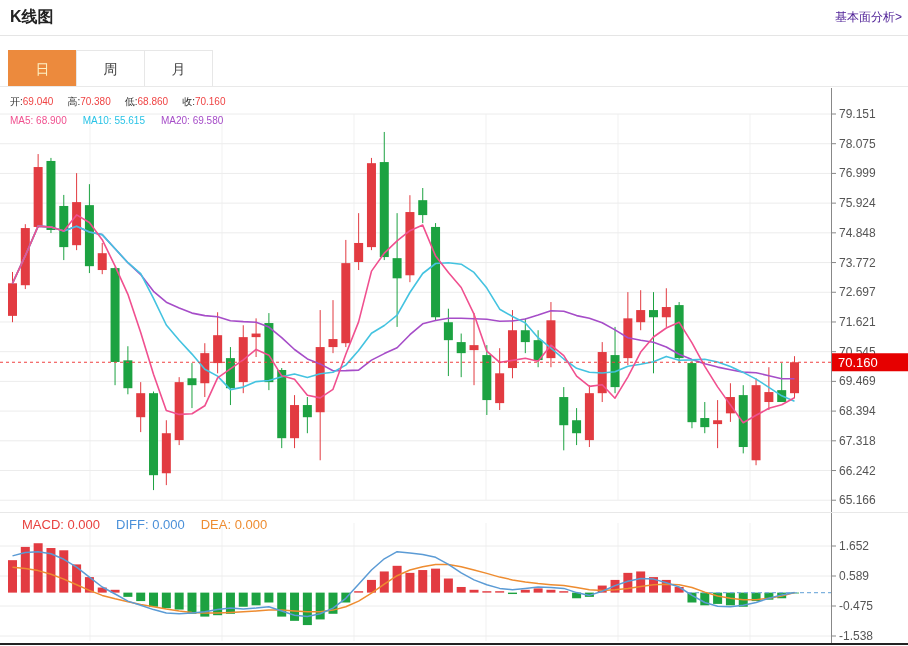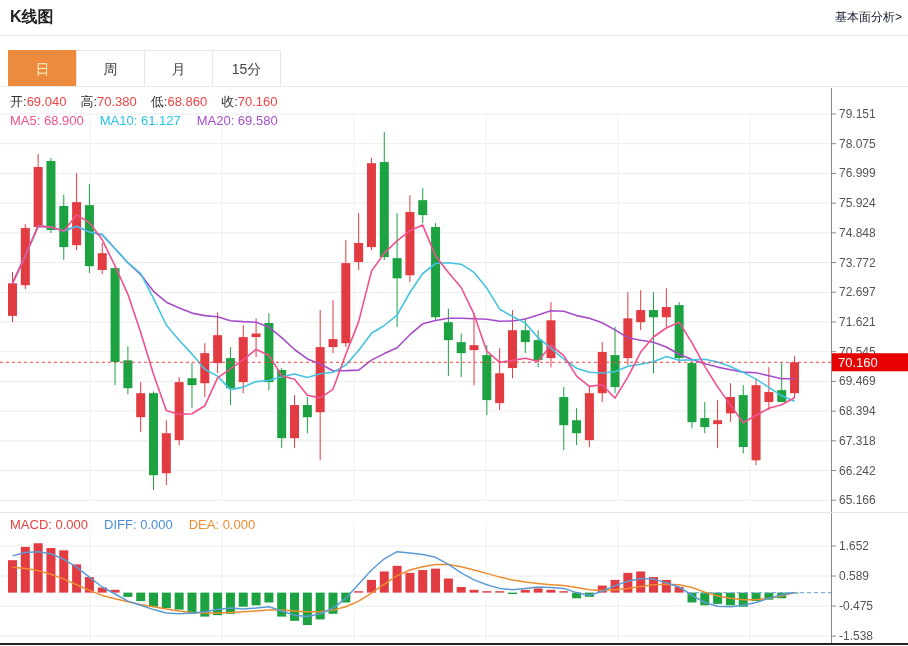--- a/index.html
+++ b/index.html
@@ -1,58 +1,57 @@
 <!DOCTYPE html>
 <html><head>
 <meta charset="utf-8">
 <style>
   html,body{margin:0;padding:0;background:#fff;}
   #app{position:relative;width:908px;height:646px;background:#fff;overflow:hidden;
        font-family:"Liberation Sans","DejaVu Sans",sans-serif;}
   
   .hdr{position:absolute;top:0;left:0;right:0;height:35px;border-bottom:1px solid #e5e5e5;}
   .hdr-title{position:absolute;left:10px;top:7px;font-size:16px;font-weight:bold;color:#222;}
-  .hdr-link{position:absolute;right:6px;top:9px;font-size:12px;color:#0f172a;cursor:pointer;text-decoration:none;}
+  .hdr-link{position:absolute;right:6px;top:9px;font-size:12px;color:#4c1d95;cursor:pointer;text-decoration:none;}
   
   .tabwrap{position:absolute;top:50px;left:0;right:0;height:36px;border-bottom:1px solid #e9e9e9;}
   .tabs{position:absolute;left:8px;top:0;display:flex;height:36px;}
   .tab{width:69px;height:36px;line-height:36px;text-align:center;font-size:14px;color:#444;
        background:#fff;border:1px solid #e7e7e7;border-bottom:none;margin-left:-1px;cursor:pointer;box-sizing:border-box;}
   .tab:first-child{margin-left:0;}
   .tab.sel{background:#ec8a3d;color:#fdf0c2;border-color:#ec8a3d;}
   
   .main-chart{position:absolute;top:88px;left:0;width:908px;height:424px;}
   .macd-sec{position:absolute;top:512px;left:0;width:908px;height:134px;border-top:1px solid #e8e8e8;}
   svg{display:block;}
   
-  .info{position:absolute;top:4px;left:10px;font-size:13px;}
+  .info{position:absolute;top:4px;left:10px;font-size:10px;}
   .info-row{height:19px;line-height:19px;white-space:nowrap;}
   .ohlc-item{margin-right:14px;color:#333;}
   .ohlc-item b{font-weight:normal;color:#ef4444;}
   .ma-item{margin-right:16px;}
-  .macd-info{position:absolute;top:4px;left:10px;font-size:13px;white-space:nowrap;}
+  .macd-info{position:absolute;top:4px;left:22px;font-size:13px;white-space:nowrap;}
   .macd-item{margin-right:16px;}
   .botline{position:absolute;left:0;right:0;bottom:1px;height:2px;background:#222;}
   text{font-family:"Liberation Sans","DejaVu Sans",sans-serif;}
 </style>
 </head>
 <body>
 
 <div id="app">
   <div class="hdr">
     <div class="hdr-title">K线图</div>
     <a class="hdr-link">基本面分析&gt;</a>
   </div>
 
   <div class="tabwrap">
     <div class="tabs" id="tabs">
         <div class="tab sel">日</div>
         <div class="tab">周</div>
         <div class="tab">月</div>
-        <div class="tab">15分</div>
       </div>
   </div>
 
   <div class="main-chart">
     <svg id="main-svg" width="908" height="424" viewBox="0 0 908 424">
         <line x1="90" y1="26" x2="90" y2="412" stroke="#f1f1f1" stroke-width="1"></line>
         <line x1="222" y1="26" x2="222" y2="412" stroke="#f1f1f1" stroke-width="1"></line>
         <line x1="354" y1="26" x2="354" y2="412" stroke="#f1f1f1" stroke-width="1"></line>
         <line x1="486" y1="26" x2="486" y2="412" stroke="#f1f1f1" stroke-width="1"></line>
         <line x1="618" y1="26" x2="618" y2="412" stroke="#f1f1f1" stroke-width="1"></line>
@@ -226,21 +225,21 @@
         <rect x="790.02" y="274.25521375464837" width="9" height="30.92490706319694" fill="#e23b41"></rect>
         <polyline points="12.5,195.3 25.3,167.7 38.1,138.1 51.0,139.1 63.8,143.1 76.6,138.3 89.4,144.0 102.2,146.6 115.1,160.8 127.9,174.7 140.7,186.6 153.5,203.3 166.3,214.2 179.2,219.9 192.0,225.1 204.8,227.6 217.6,228.7 230.4,232.7 243.3,233.6 256.1,234.2 268.9,239.1 281.7,249.6 294.5,261.5 307.4,270.9 320.2,275.9 333.0,282.7 345.8,282.6 358.6,282.1 371.5,272.1 384.3,265.6 397.1,259.8 409.9,246.7 422.7,235.8 435.6,232.5 448.4,230.3 461.2,230.3 474.0,230.8 486.8,231.3 499.7,233.2 512.5,233.0 525.3,231.0 538.1,227.1 550.9,222.8 563.8,223.2 576.6,227.6 589.4,230.3 602.2,234.7 615.0,241.9 627.9,249.7 640.7,252.3 653.5,254.3 666.3,259.0 679.1,266.2 692.0,271.4 704.8,275.8 717.6,279.1 730.4,281.7 743.2,284.1 756.1,284.7 768.9,287.7 781.7,290.7 794.5,290.8" fill="none" stroke="#a64dc8" stroke-width="1.6" stroke-linejoin="round"></polyline>
         <polyline points="12.5,195.3 25.3,167.7 38.1,138.1 51.0,139.1 63.8,143.1 76.6,138.3 89.4,144.0 102.2,146.6 115.1,160.8 127.9,174.7 140.7,185.7 153.5,210.4 166.3,237.0 179.2,252.2 192.0,266.1 204.8,281.2 217.6,288.1 230.4,301.6 243.3,299.1 256.1,293.6 268.9,292.5 281.7,288.8 294.5,286.0 307.4,289.5 320.2,285.7 333.0,284.3 345.8,277.1 358.6,262.5 371.5,245.2 384.3,237.5 397.1,227.1 409.9,204.5 422.7,185.5 435.6,175.5 448.4,174.8 461.2,176.2 474.0,184.4 486.8,200.1 499.7,221.2 512.5,228.5 525.3,234.9 538.1,249.7 550.9,260.2 563.8,271.0 576.6,280.3 589.4,284.3 602.2,285.0 615.0,283.7 627.9,278.2 640.7,276.2 653.5,273.7 666.3,268.4 679.1,272.2 692.0,271.9 704.8,271.2 717.6,274.0 730.4,278.5 743.2,284.4 756.1,291.1 768.9,299.3 781.7,307.8 794.5,313.3" fill="none" stroke="#44c3e0" stroke-width="1.6" stroke-linejoin="round"></polyline>
         <polyline points="12.5,195.3 25.3,167.7 38.1,138.1 51.0,139.1 63.8,143.1 76.6,126.9 89.4,134.5 102.2,151.7 115.1,178.1 127.9,206.3 140.7,244.5 153.5,286.3 166.3,322.4 179.2,326.4 192.0,325.8 204.8,317.8 217.6,289.8 230.4,280.8 243.3,271.8 256.1,261.4 268.9,267.2 281.7,287.8 294.5,291.2 307.4,307.2 320.2,309.9 333.0,301.3 345.8,266.3 358.6,233.9 371.5,183.1 384.3,165.1 397.1,152.9 409.9,142.7 422.7,137.1 435.6,168.0 448.4,184.6 461.2,199.5 474.0,226.2 486.8,263.2 499.7,274.4 512.5,272.4 525.3,270.2 538.1,273.2 550.9,257.2 563.8,267.6 576.6,288.2 589.4,298.4 602.2,296.8 615.0,310.2 627.9,288.8 640.7,264.1 653.5,249.0 666.3,240.0 679.1,234.2 692.0,254.9 704.8,278.3 717.6,298.9 730.4,316.9 743.2,334.7 756.1,327.3 768.9,320.3 781.7,316.7 794.5,309.7" fill="none" stroke="#f0508f" stroke-width="1.6" stroke-linejoin="round"></polyline>
         <line x1="0" y1="274.25521375464837" x2="831" y2="274.25521375464837" stroke="#f04040" stroke-width="1" stroke-dasharray="3,3"></line>
         <rect x="832" y="265.25521375464837" width="76" height="18" fill="#e60000"></rect>
         <text x="838" y="278.75521375464837" font-size="13" fill="#ffffff">70.160</text>
       </svg>
     <div class="info">
       <div class="info-row" id="ohlc-row"><span class="ohlc-item">开:<b>69.040</b></span><span class="ohlc-item">高:<b>70.380</b></span><span class="ohlc-item">低:<b>68.860</b></span><span class="ohlc-item">收:<b>70.160</b></span></div>
-      <div class="info-row" id="ma-row"><span class="ma-item" style="color: rgb(240, 80, 143);">MA5: 68.900</span><span class="ma-item" style="color: rgb(41, 195, 230);">MA10: 61.127</span><span class="ma-item" style="color: rgb(166, 77, 200);">MA20: 69.580</span></div>
+      <div class="info-row" id="ma-row"><span class="ma-item" style="color: rgb(240, 80, 143);">MA5: 68.900</span><span class="ma-item" style="color: rgb(41, 195, 230);">MA10: 55.615</span><span class="ma-item" style="color: rgb(166, 77, 200);">MA20: 69.580</span></div>
     </div>
   </div>
 
   <div class="macd-sec">
     <svg id="macd-svg" width="908" height="133" viewBox="0 0 908 133">
         <line x1="90" y1="10" x2="90" y2="128" stroke="#f1f1f1" stroke-width="1"></line>
         <line x1="222" y1="10" x2="222" y2="128" stroke="#f1f1f1" stroke-width="1"></line>
         <line x1="354" y1="10" x2="354" y2="128" stroke="#f1f1f1" stroke-width="1"></line>
         <line x1="486" y1="10" x2="486" y2="128" stroke="#f1f1f1" stroke-width="1"></line>
         <line x1="618" y1="10" x2="618" y2="128" stroke="#f1f1f1" stroke-width="1"></line>

